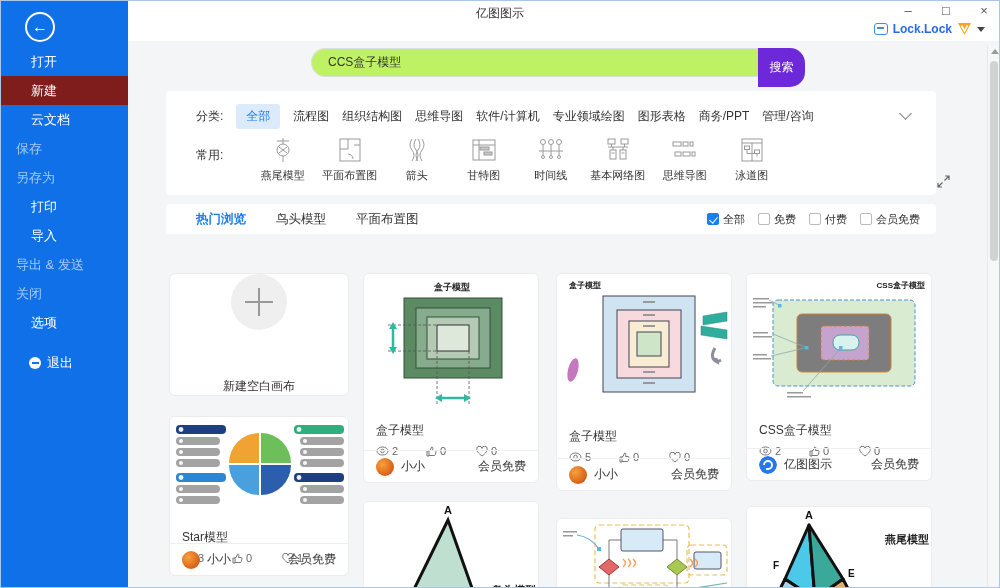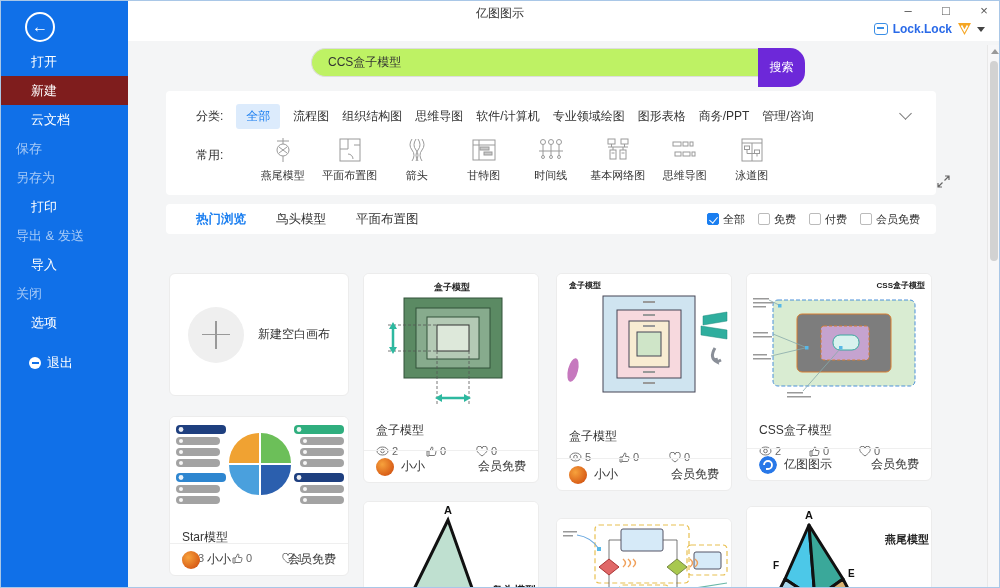--- a/index.html
+++ b/index.html
@@ -64,21 +64,21 @@
   .thumb { position:relative; width:100%; background:#fff; }
   .card-title { font-size:12px; color:#333; padding:0 12px; }
   .stats { display:flex; align-items:center; gap:0; padding:6px 12px 0 12px; color:#666; font-size:11px; }
   .stat { display:flex; align-items:center; gap:3px; width:50px; }
   .stat svg { display:block; }
   .card-footer { position:absolute; left:0; right:0; bottom:0; height:32px; border-top:1px solid #efefef; display:flex; align-items:center; padding:0 12px; gap:7px; }
   .avatar { width:18px; height:18px; border-radius:50%; flex:none; }
   .avatar.orange { background:radial-gradient(circle at 35% 35%, #f7a23c, #d95f18 70%, #a8431a); }
   .author { font-size:12px; color:#333; flex:1; }
   .badge { font-size:12px; color:#333; }
-  .blank-inner { display:flex; flex-direction:row; align-items:center; justify-content:center; height:100%; gap:14px; }
+  .blank-inner { display:flex; flex-direction:column; align-items:center; justify-content:space-between; height:100%; gap:14px; }
   .plus-circle { width:56px; height:56px; border-radius:50%; background:#efefef; position:relative; }
   .plus-circle::before, .plus-circle::after { content:""; position:absolute; background:#999; }
   .plus-circle::before { left:14px; top:27px; width:28px; height:1.5px; }
   .plus-circle::after { left:27px; top:14px; width:1.5px; height:28px; }
   .blank-label { font-size:12px; color:#333; }
 
   
   .scrollbar { position:absolute; right:0; top:44px; width:12px; bottom:0; background:#f7f7f8; border-left:1px solid #e8e8e8; }
   .scroll-up { position:absolute; top:4px; left:2.5px; width:0; height:0; border-left:4px solid transparent; border-right:4px solid transparent; border-bottom:5px solid #999; cursor:pointer; }
   .scroll-thumb { position:absolute; top:16px; left:1.5px; width:8px; height:200px; background:#d2d2d2; border-radius:4px; cursor:pointer; }
@@ -110,22 +110,22 @@
 
   <div class="sidebar">
     <div class="back-btn">←</div>
     <div class="side-menu">
       <div class="side-item">打开</div>
       <div class="side-item active">新建</div>
       <div class="side-item">云文档</div>
       <div class="side-item dim">保存</div>
       <div class="side-item dim">另存为</div>
       <div class="side-item">打印</div>
+      <div class="side-item">导入</div>
       <div class="side-item dim">导出 &amp; 发送</div>
-      <div class="side-item">导入</div>
       <div class="side-item dim">关闭</div>
       <div class="side-item">选项</div>
     </div>
     <div class="side-quit">
       <span class="quit-ic"></span>
       <span>退出</span>
     </div>
   </div>
 
   <input class="search-input" value="CCS盒子模型" style="">

